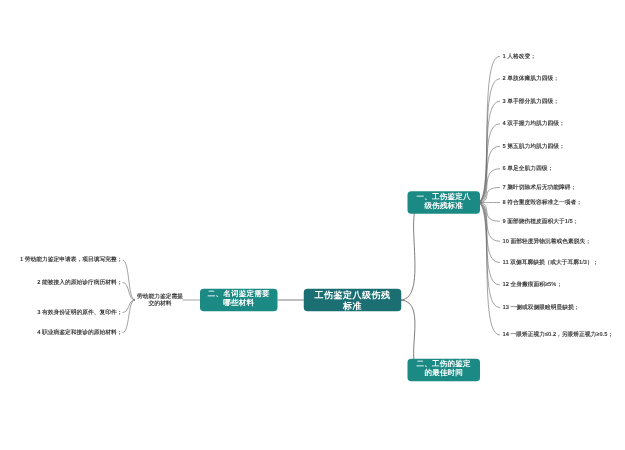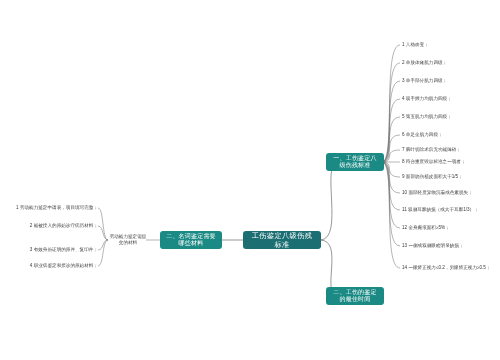--- a/index.html
+++ b/index.html
@@ -22,20 +22,21 @@
   }
   .node {
     position: absolute;
     box-sizing: border-box;
     display: flex;
     align-items: center;
     justify-content: center;
     text-align: center;
     line-height: 1.25;
     white-space: pre-wrap;
+    font-weight: bold;
   }
   
   .root {
     background: #1b6f73;
     color: #ffffff;
     border-radius: 3px;
     font-size: 7.2px;
     padding: 4px 6px;
     letter-spacing: 0.4px;
   }

